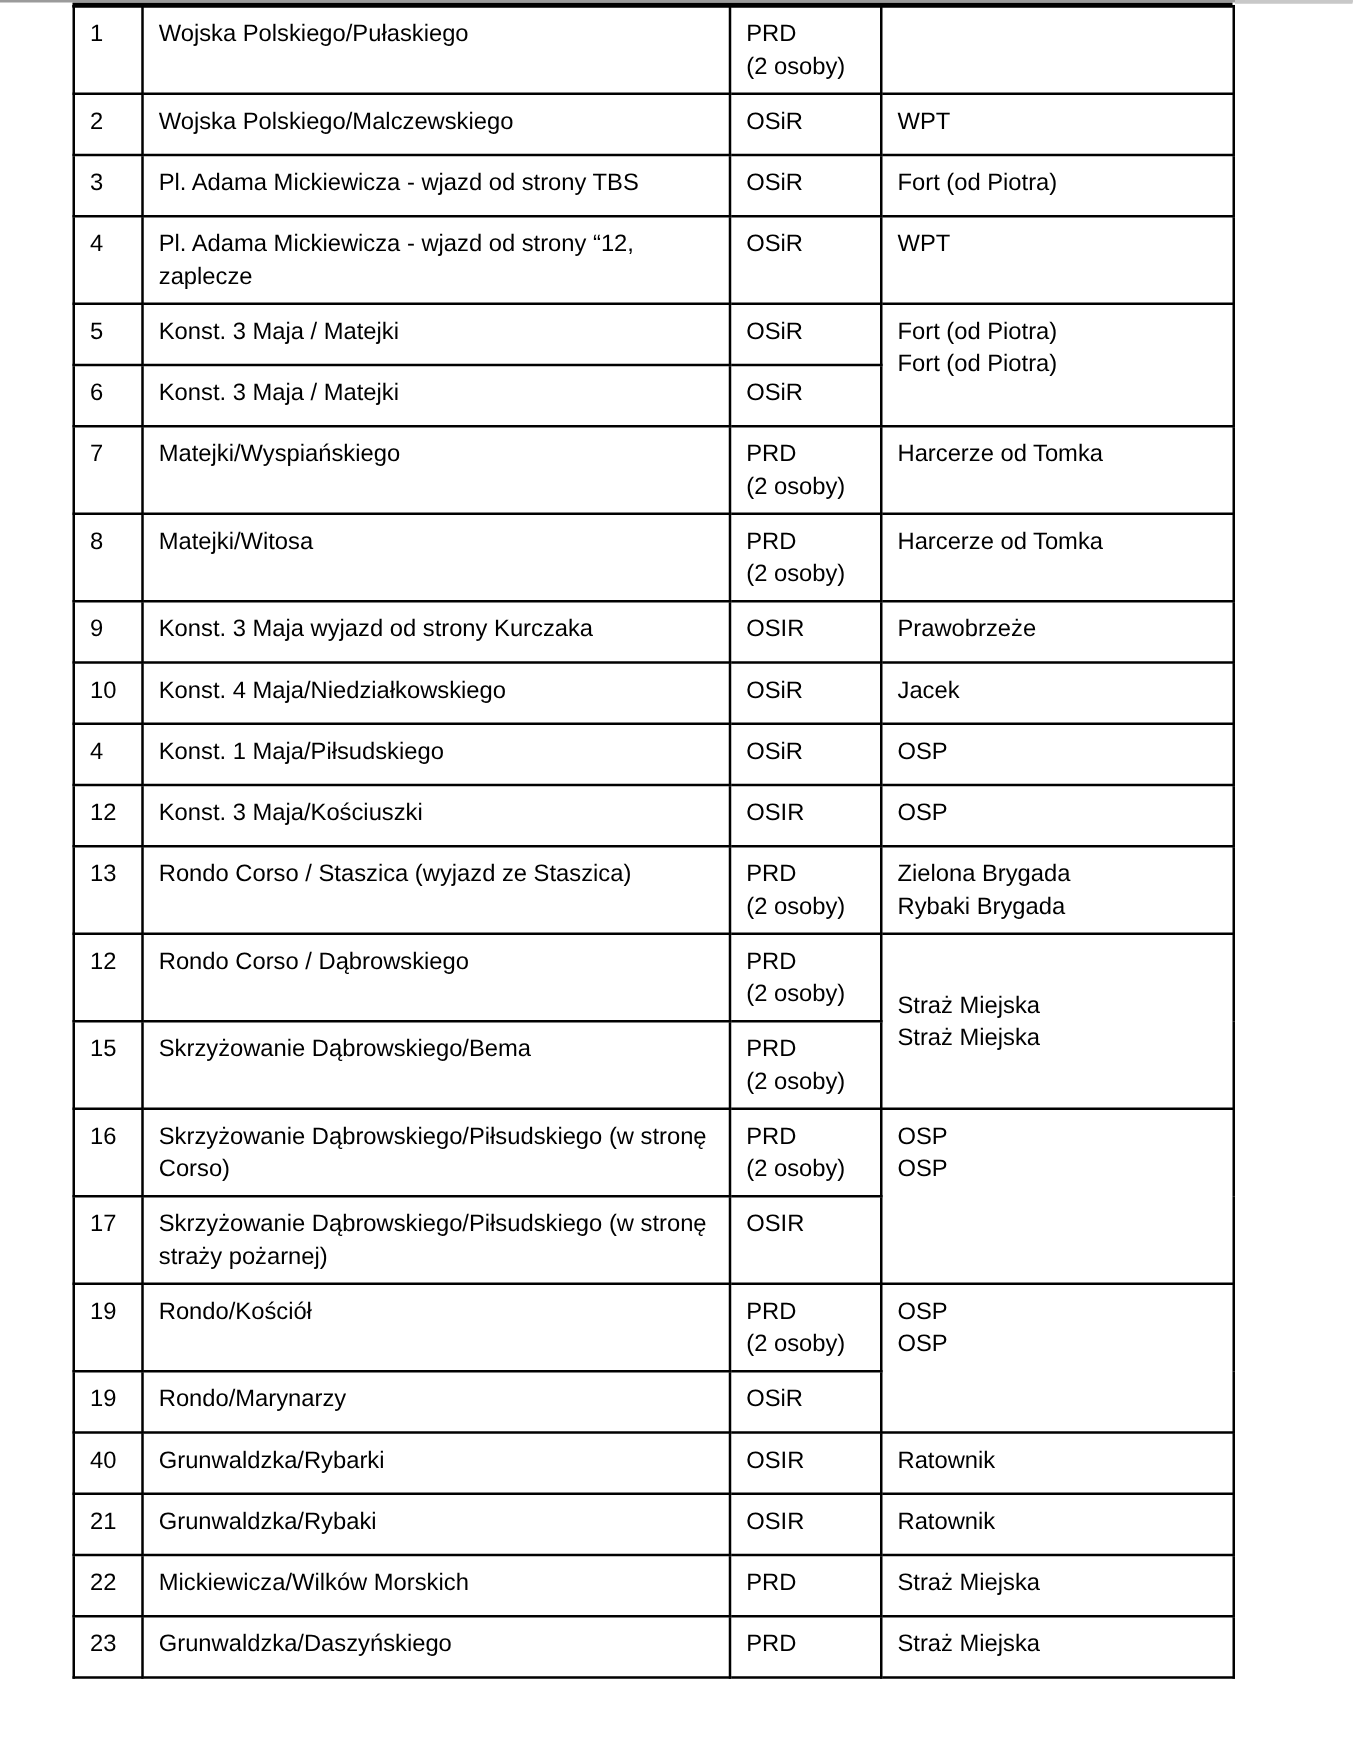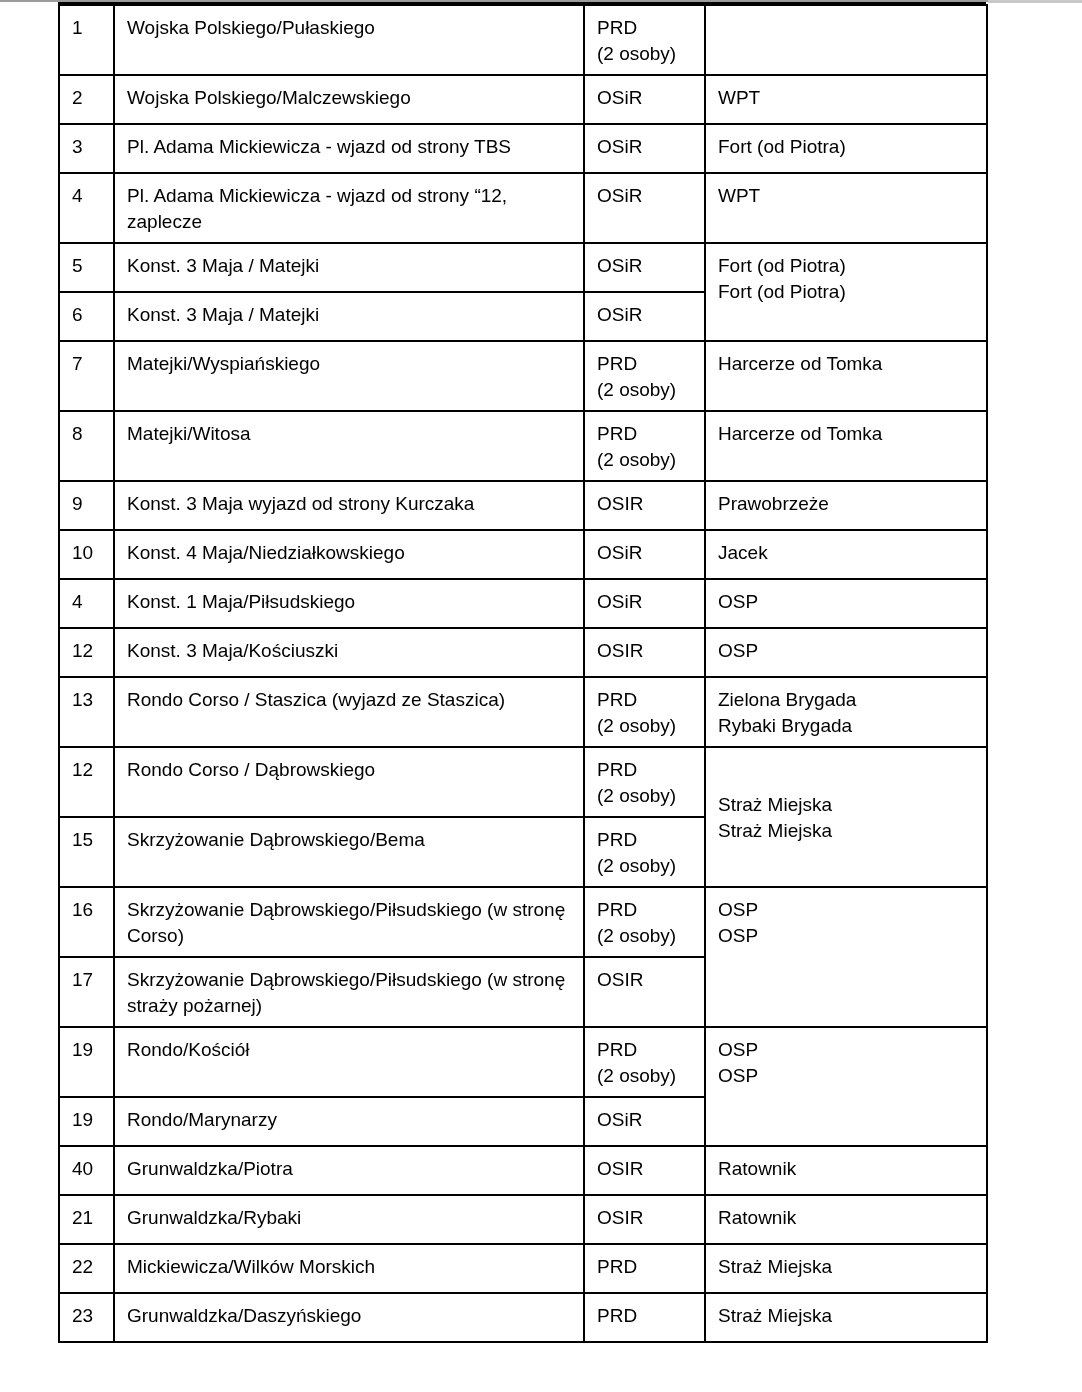--- a/index.html
+++ b/index.html
@@ -184,21 +184,21 @@
         <td rowspan="2">OSP
 OSP</td>
       </tr>
       <tr>
         <td>19</td>
         <td>Rondo/Marynarzy</td>
         <td>OSiR</td>
       </tr>
       <tr>
         <td>40</td>
-        <td>Grunwaldzka/Piotra</td>
+        <td>Grunwaldzka/Rybarki</td>
         <td>OSIR</td>
         <td>Ratownik</td>
       </tr>
       <tr>
         <td>21</td>
         <td>Grunwaldzka/Rybaki</td>
         <td>OSIR</td>
         <td>Ratownik</td>
       </tr>
       <tr>

